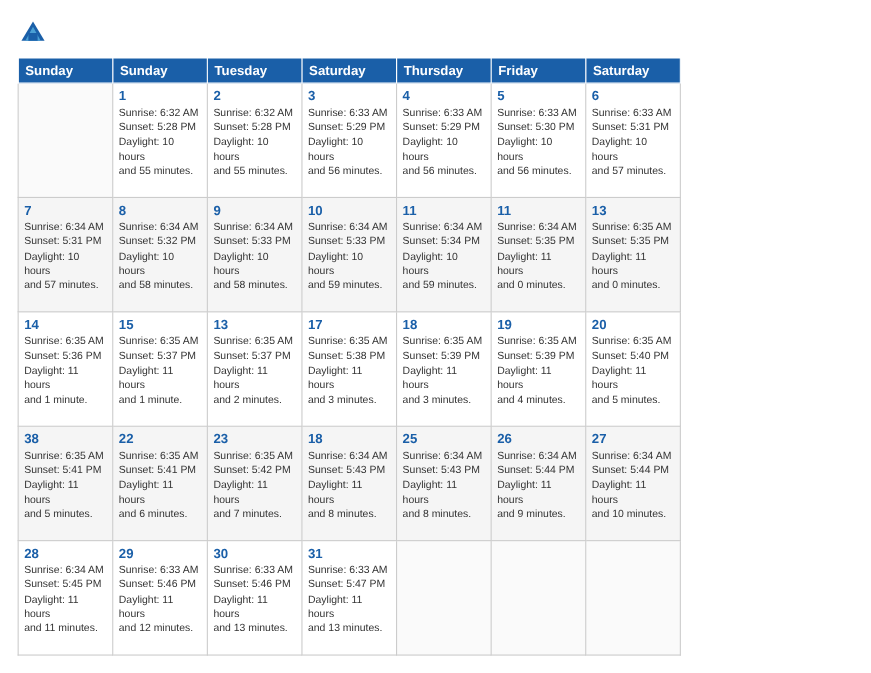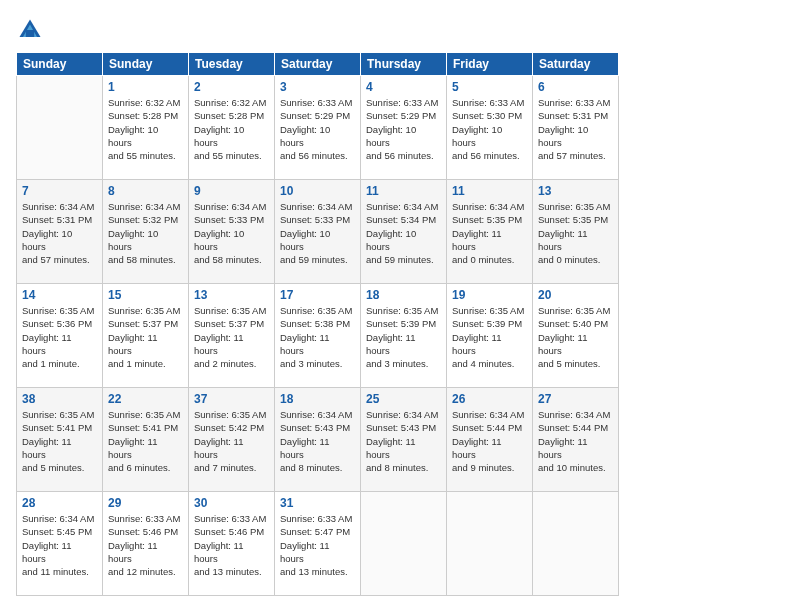--- a/index.html
+++ b/index.html
@@ -290,21 +290,21 @@
 and 5 minutes.</div>
           </td>
           <td>
             <span class="day-num">22</span>
             <div class="day-info" style="white-space: pre-line;">Sunrise: 6:35 AM
 Sunset: 5:41 PM
 Daylight: 11 hours
 and 6 minutes.</div>
           </td>
           <td>
-            <span class="day-num">37</span>
+            <span class="day-num">23</span>
             <div class="day-info" style="white-space: pre-line;">Sunrise: 6:35 AM
 Sunset: 5:42 PM
 Daylight: 11 hours
 and 7 minutes.</div>
           </td>
           <td>
             <span class="day-num">18</span>
             <div class="day-info" style="white-space: pre-line;">Sunrise: 6:34 AM
 Sunset: 5:43 PM
 Daylight: 11 hours

